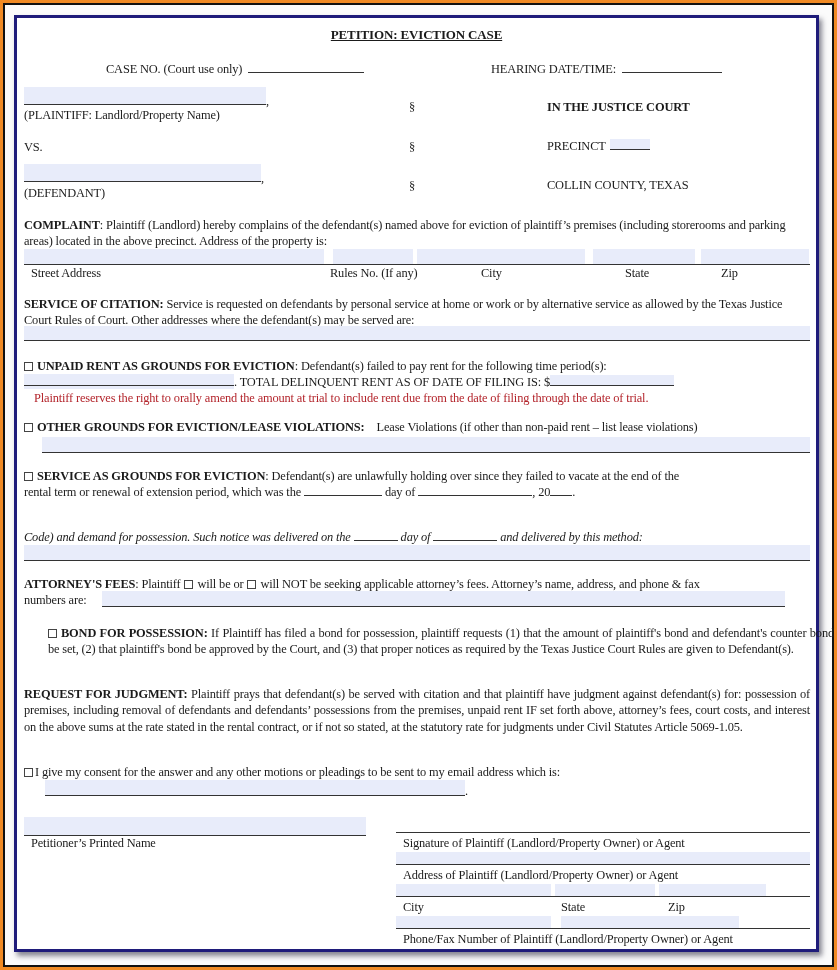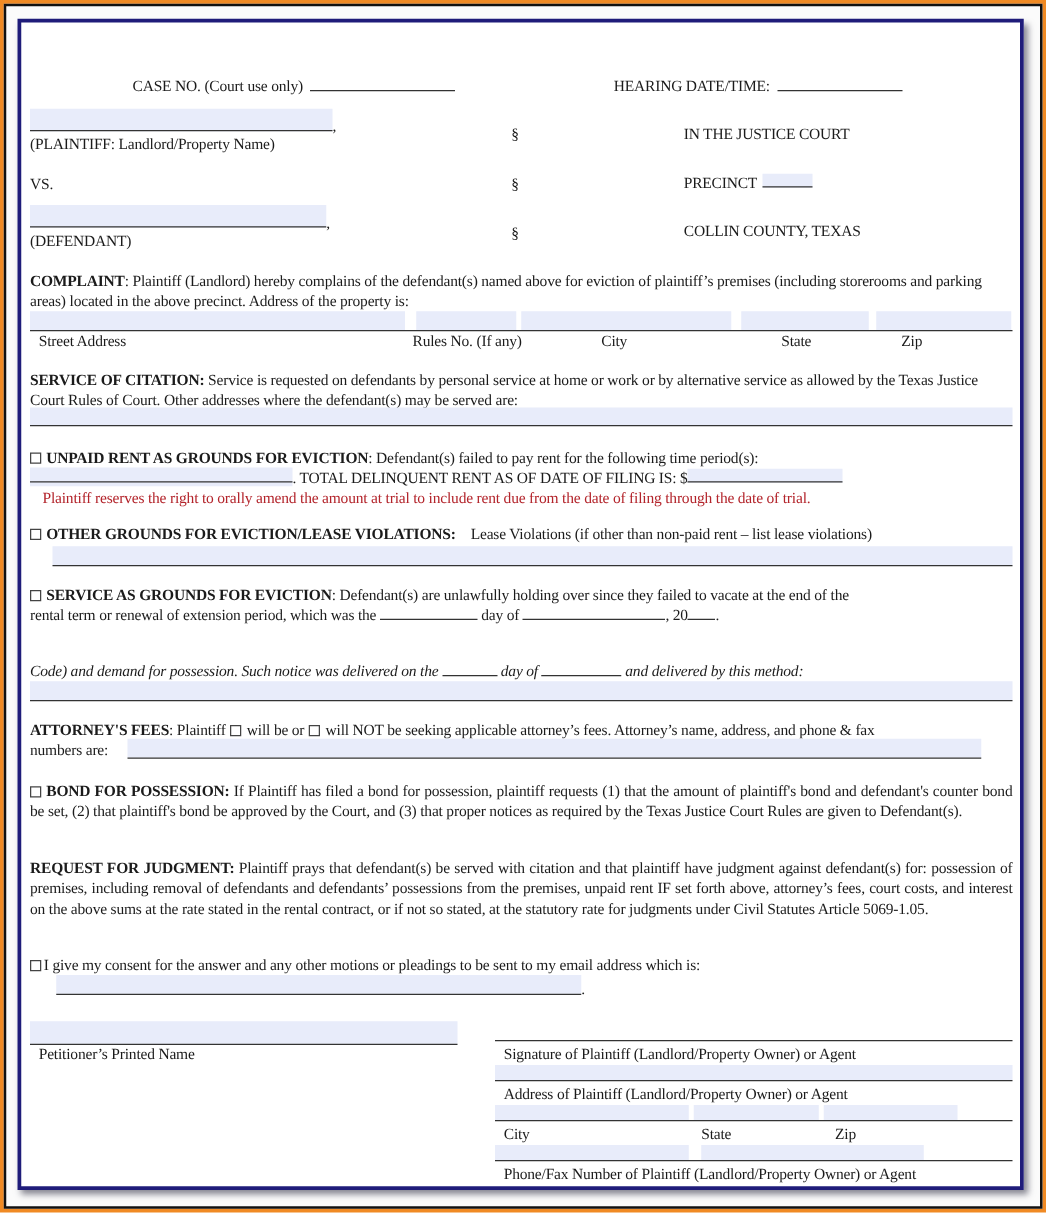--- a/index.html
+++ b/index.html
@@ -40,20 +40,21 @@
   .just { text-align: justify; }
   .blank { display: inline-block; border-bottom: 1px solid #333; height: 11px; vertical-align: baseline; }
 </style>
 </head>
 <body>
 
 <div class="outer-line"></div>
 
 <div class="page">
 
+  <div class="abs title">PETITION: EVICTION CASE</div>
 
   <div class="abs" style="left:89px; top:44px;">
     <span>CASE NO. (Court use only)</span>
     <span class="blank" style="width:116px; margin-left:3px;"></span>
   </div>
   <div class="abs" style="left:474px; top:44px;">
     <span>HEARING DATE/TIME:</span>
     <span class="blank" style="width:100px; margin-left:3px;"></span>
   </div>
 
@@ -66,21 +67,21 @@
 
   <div class="field" style="left:7px; top:146px; width:237px; height:18px;"></div>
   <div class="rule" style="left:7px; top:163px; width:237px;"></div>
   <div class="abs" style="left:244px; top:153px;">,</div>
   <div class="abs" style="left:7px; top:168px;">(DEFENDANT)</div>
 
   <div class="abs" style="left:392px; top:82px;">§</div>
   <div class="abs" style="left:392px; top:122px;">§</div>
   <div class="abs" style="left:392px; top:161px;">§</div>
 
-  <div class="abs" style="left:530px; top:82px;">IN THE JUSTICE COURT</div>
+  <div class="abs" style="left:530px; top:82px;font-weight:bold;">IN THE JUSTICE COURT</div>
   <div class="abs" style="left:530px; top:121px;">
     <span>PRECINCT</span>
     <span class="blank" style="width:40px; margin-left:2px; background:#e8ecfa;"></span>
   </div>
   <div class="abs" style="left:530px; top:160px;">COLLIN COUNTY, TEXAS</div>
 
   <div class="para" style="top:199px;">
     <span class="b">COMPLAINT</span><span>:  Plaintiff (Landlord) hereby complains of the defendant(s) named above for eviction of plaintiff’s premises (including storerooms and parking areas) located in the above precinct.  Address of the property is:</span>
   </div>
   <div class="field" style="left:7px; top:231px; width:300px; height:15px;"></div>
@@ -140,21 +141,21 @@
     <span class="b">ATTORNEY'S FEES</span><span>: Plaintiff</span>
     <span class="cb" style="margin-left:1px;"></span><span>will be or</span>
     <span class="cb" style="margin-left:1px;"></span><span>will NOT be seeking applicable attorney’s fees.  Attorney’s name, address, and phone &amp; fax</span>
   </div>
   <div class="abs" style="left:7px; top:575px;">
     <span>numbers are:</span>
   </div>
   <div class="field" style="left:85px; top:573px; width:683px; height:15px;"></div>
   <div class="rule" style="left:85px; top:588px; width:683px;"></div>
 
-  <div class="para just" style="top:607px;">
+  <div class="para just" style="top:607px;margin-left:24px;">
     <span class="cb"></span><span class="b">BOND FOR POSSESSION:</span><span>  If Plaintiff has filed a bond for possession, plaintiff requests (1) that the amount of plaintiff's bond and defendant's counter bond be set, (2) that plaintiff's bond be approved by the Court, and (3) that proper notices as required by the Texas Justice Court Rules are given to Defendant(s).</span>
   </div>
 
   <div class="para just" style="top:668px;">
     <span class="b">REQUEST FOR JUDGMENT:</span><span> Plaintiff prays that defendant(s) be served with citation and that plaintiff have judgment against defendant(s) for: possession of premises, including removal of defendants and defendants’ possessions from the premises, unpaid rent IF set forth above, attorney’s fees, court costs, and interest on the above sums at the rate stated in the rental contract, or if not so stated, at the statutory rate for judgments under Civil Statutes Article 5069-1.05.</span>
   </div>
 
   <div class="abs" style="left:7px; top:747px;">
     <span class="cb" style="margin-right:2px;"></span><span>I give my consent for the answer and any other motions or pleadings to be sent to my email address which is:</span>
   </div>

